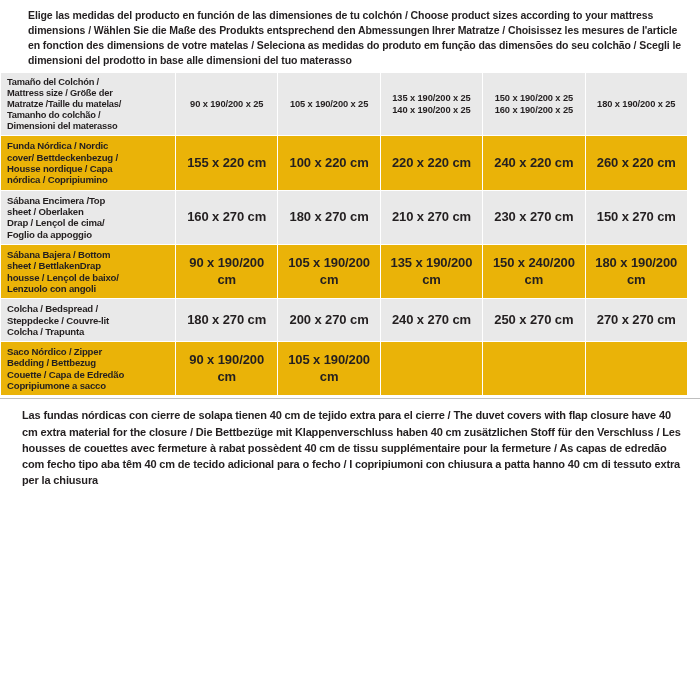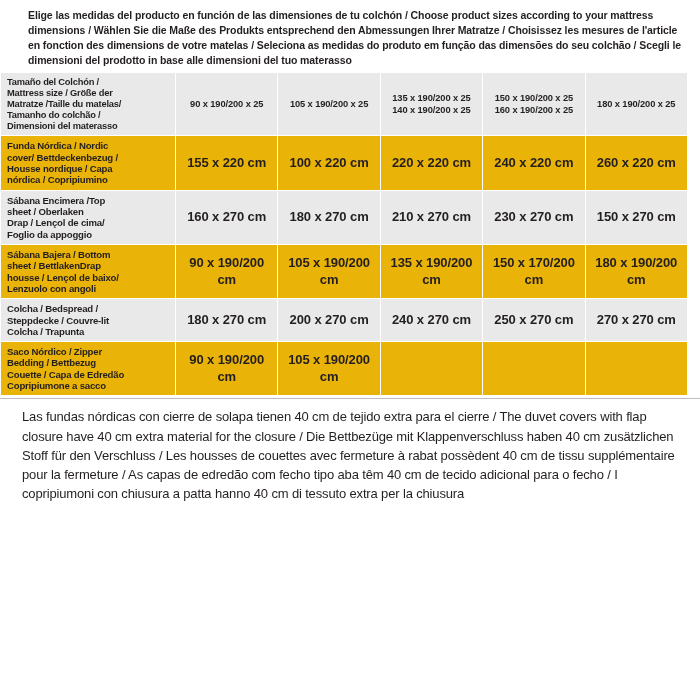--- a/index.html
+++ b/index.html
@@ -55,22 +55,22 @@
     letter-spacing: -0.1px;
     line-height: 1.3;
   }
   .band-a { background: #e9e9e9; }
   .band-b { background: #eab308; padding-left: 46px; }
   .hdr .row-label,
   .hdr .cell { font-size: 9.3px; }
   .hdr .cell { line-height: 1.32; }
   .footer {
     padding: 8px 16px 6px 22px;
-    font-size: 13px;
-    font-weight: normal;
+    font-size: 11px;
+    font-weight: bold;
     line-height: 1.48;
     letter-spacing: -0.15px;
   }
   .divider {
     height: 1px;
     background: #bfbfbf;
     margin: 2px 0 0 0;
   }
   .multi { white-space: pre-line; }
 </style>
@@ -123,21 +123,21 @@
       </tr>
 
       <tr class="band-b">
         <td class="row-label multi">Sábana Bajera / Bottom
 sheet / BettlakenDrap
 housse / Lençol de baixo/
 Lenzuolo con angoli</td>
         <td class="cell">90 x 190/200 cm</td>
         <td class="cell">105 x 190/200 cm</td>
         <td class="cell">135 x 190/200 cm</td>
-        <td class="cell">150 x 170/200 cm</td>
+        <td class="cell">150 x 240/200 cm</td>
         <td class="cell">180 x 190/200 cm</td>
       </tr>
 
 
 
       <tr class="band-a">
         <td class="row-label multi">Colcha / Bedspread /
 Steppdecke / Couvre-lit
 Colcha / Trapunta</td>
         <td class="cell">180 x 270 cm</td>

